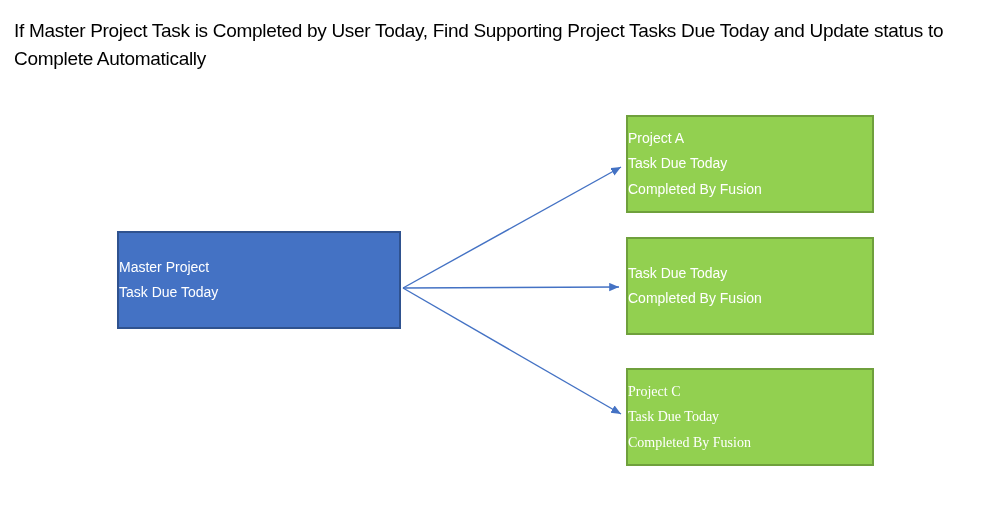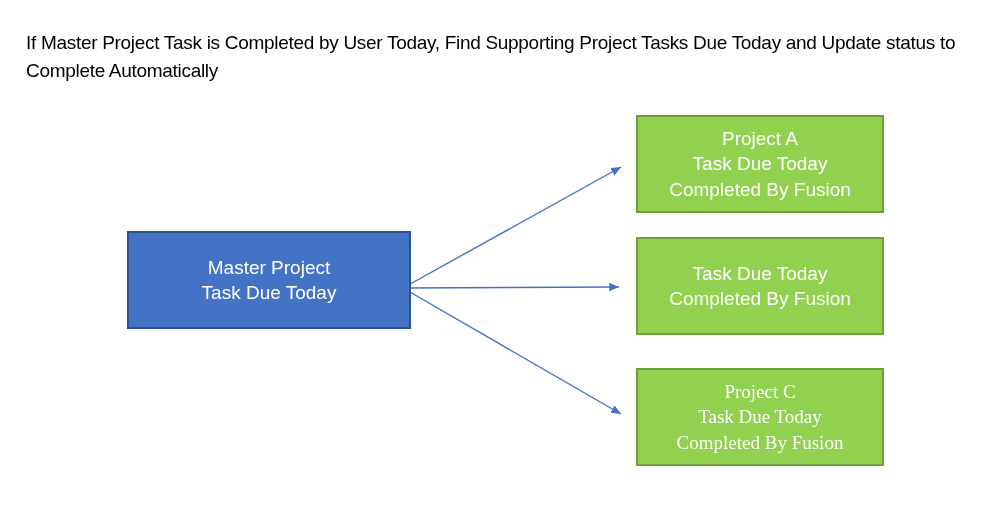--- a/index.html
+++ b/index.html
@@ -13,21 +13,21 @@
     width: 999px;
     height: 518px;
     background: var(--background, #FFFFFF);
     overflow: hidden;
   }
   .title {
     position: absolute;
     left: 14px;
     top: 17px;
     width: 972px;
-    margin: 12px;
+    margin: 0;
     font-size: 19px;
     font-weight: 400;
     letter-spacing: -0.3px;
     line-height: 28px;
     color: var(--title-text, #000000);
     white-space: pre-line;
   }
   .arrows {
     position: absolute;
     left: 0;
@@ -42,25 +42,24 @@
   .ah-path {
     fill: var(--arrow, #4472C4);
   }
   .box {
     position: absolute;
     box-sizing: border-box;
     display: flex;
     flex-direction: column;
     justify-content: center;
     align-items: center;
-    text-align: center;
+    text-align: left;
     color: var(--box-text, #FFFFFF);
-    font-size: 19px;
+    font-size: 14px;
     line-height: 25.5px;
-    margin-left: 10px;
   }
   .box .line {
     width: 100%;
   }
   .master {
     left: 117px;
     top: 231px;
     width: 284px;
     height: 98px;
     background: var(--master-fill, #4472C4);

